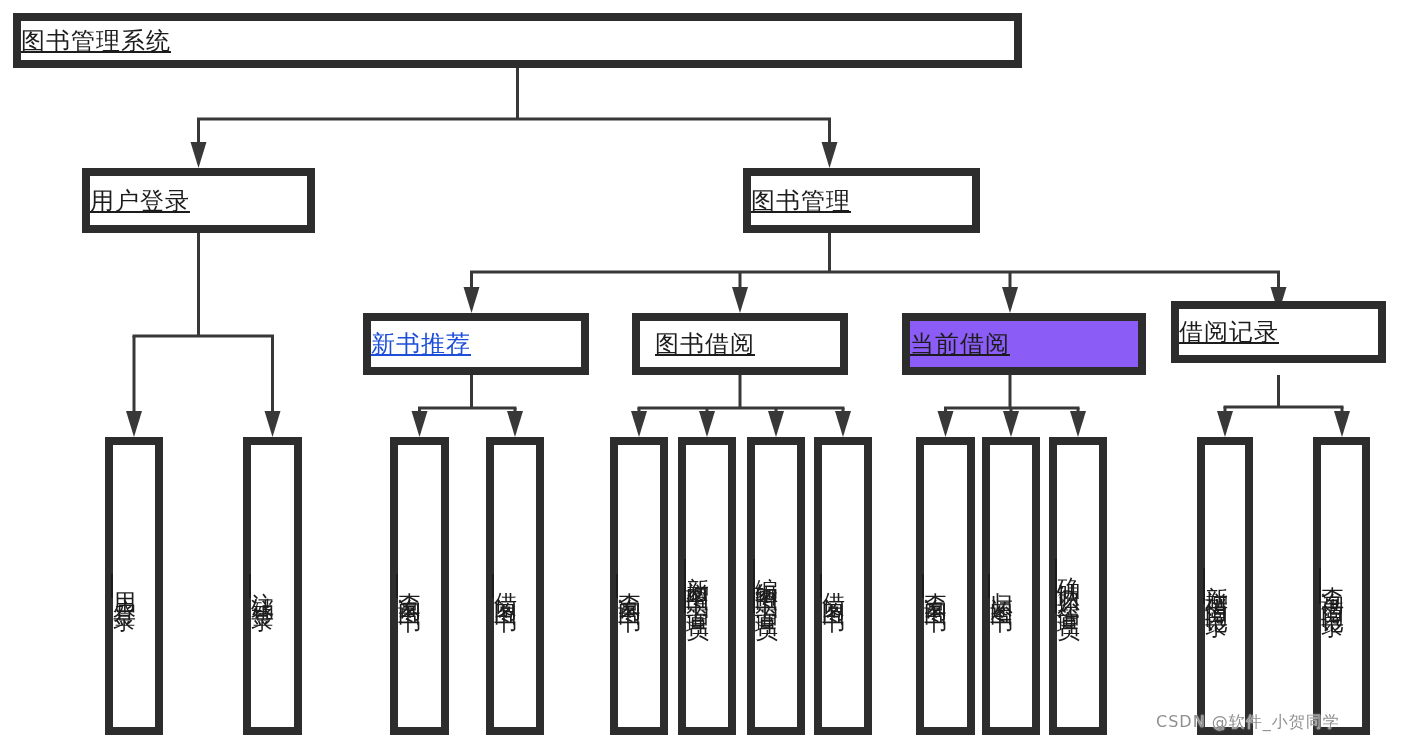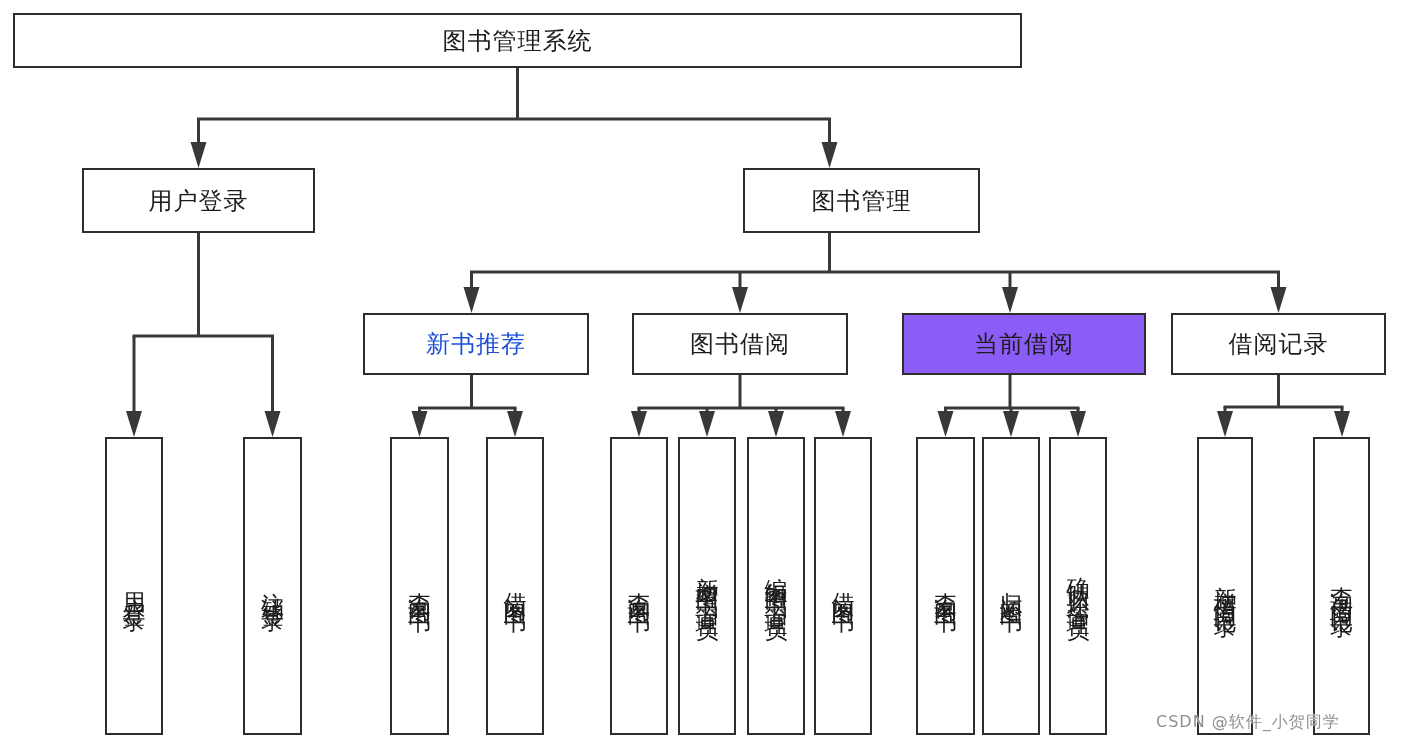--- a/index.html
+++ b/index.html
@@ -13,25 +13,26 @@
   }
   #edges {
     position: absolute;
     left: 0; top: 0;
     width: 1405px; height: 747px;
   }
   .node {
     position: absolute;
     box-sizing: border-box;
     background: #ffffff;
-    border: 2px solid #404040;
+    border: 8px solid #404040;
     display: flex;
     align-items: center;
-    justify-content: center;
+    justify-content: flex-start;
     color: #1c1c1c;
+    text-decoration: underline;
   }
   .node.horiz .node-label {
     font-size: 24px;
     letter-spacing: 1px;
     white-space: nowrap;
   }
   .node.vert .node-label {
     writing-mode: vertical-rl;
     text-orientation: mixed;
     font-size: 23px;
@@ -128,27 +129,27 @@
       </div>
       <div class="node horiz" style="left: 82px; top: 168px; width: 233px; height: 65px; border-color: rgb(45, 45, 45); background: rgb(255, 255, 255); color: rgb(28, 28, 28);">
         <span class="node-label">用户登录</span>
       </div>
       <div class="node horiz" style="left: 711px; top: 168px; width: 237px; height: 65px; border-color: rgb(45, 45, 45); background: rgb(255, 255, 255); color: rgb(28, 28, 28); margin-left: 32px;">
         <span class="node-label">图书管理</span>
       </div>
       <div class="node horiz" style="left: 363px; top: 313px; width: 226px; height: 62px; border-color: rgb(45, 45, 45); background: rgb(255, 255, 255); color: #1d4ed8;">
         <span class="node-label">新书推荐</span>
       </div>
-      <div class="node horiz" style="left: 632px; top: 313px; width: 216px; height: 62px; border-color: rgb(45, 45, 45); background: rgb(255, 255, 255); color: rgb(28, 28, 28);">
+      <div class="node horiz" style="left: 632px; top: 313px; width: 216px; height: 62px; border-color: rgb(45, 45, 45); background: rgb(255, 255, 255); color: rgb(28, 28, 28); padding-left: 15px;">
         <span class="node-label">图书借阅</span>
       </div>
       <div class="node horiz" style="left: 902px; top: 313px; width: 244px; height: 62px; border-color: rgb(45, 45, 45); background: #8b5cf6; color: rgb(28, 28, 28);">
         <span class="node-label">当前借阅</span>
       </div>
-      <div class="node horiz" style="left: 1171px; top: 313px; width: 215px; height: 62px; border-color: rgb(45, 45, 45); background: rgb(255, 255, 255); color: rgb(28, 28, 28);">
+      <div class="node horiz" style="left: 1171px; top: 301px; width: 215px; height: 62px; border-color: rgb(45, 45, 45); background: rgb(255, 255, 255); color: rgb(28, 28, 28);">
         <span class="node-label">借阅记录</span>
       </div>
       <div class="node vert" style="left: 105px; top: 437px; width: 58px; height: 298px; border-color: rgb(45, 45, 45); background: rgb(255, 255, 255); color: rgb(28, 28, 28);">
         <span class="node-label">用户登录</span>
       </div>
       <div class="node vert" style="left: 243px; top: 437px; width: 59px; height: 298px; border-color: rgb(45, 45, 45); background: rgb(255, 255, 255); color: rgb(28, 28, 28);">
         <span class="node-label">注销登录</span>
       </div>
       <div class="node vert" style="left: 390px; top: 437px; width: 59px; height: 298px; border-color: rgb(45, 45, 45); background: rgb(255, 255, 255); color: rgb(28, 28, 28);">
         <span class="node-label">查询图书</span>

